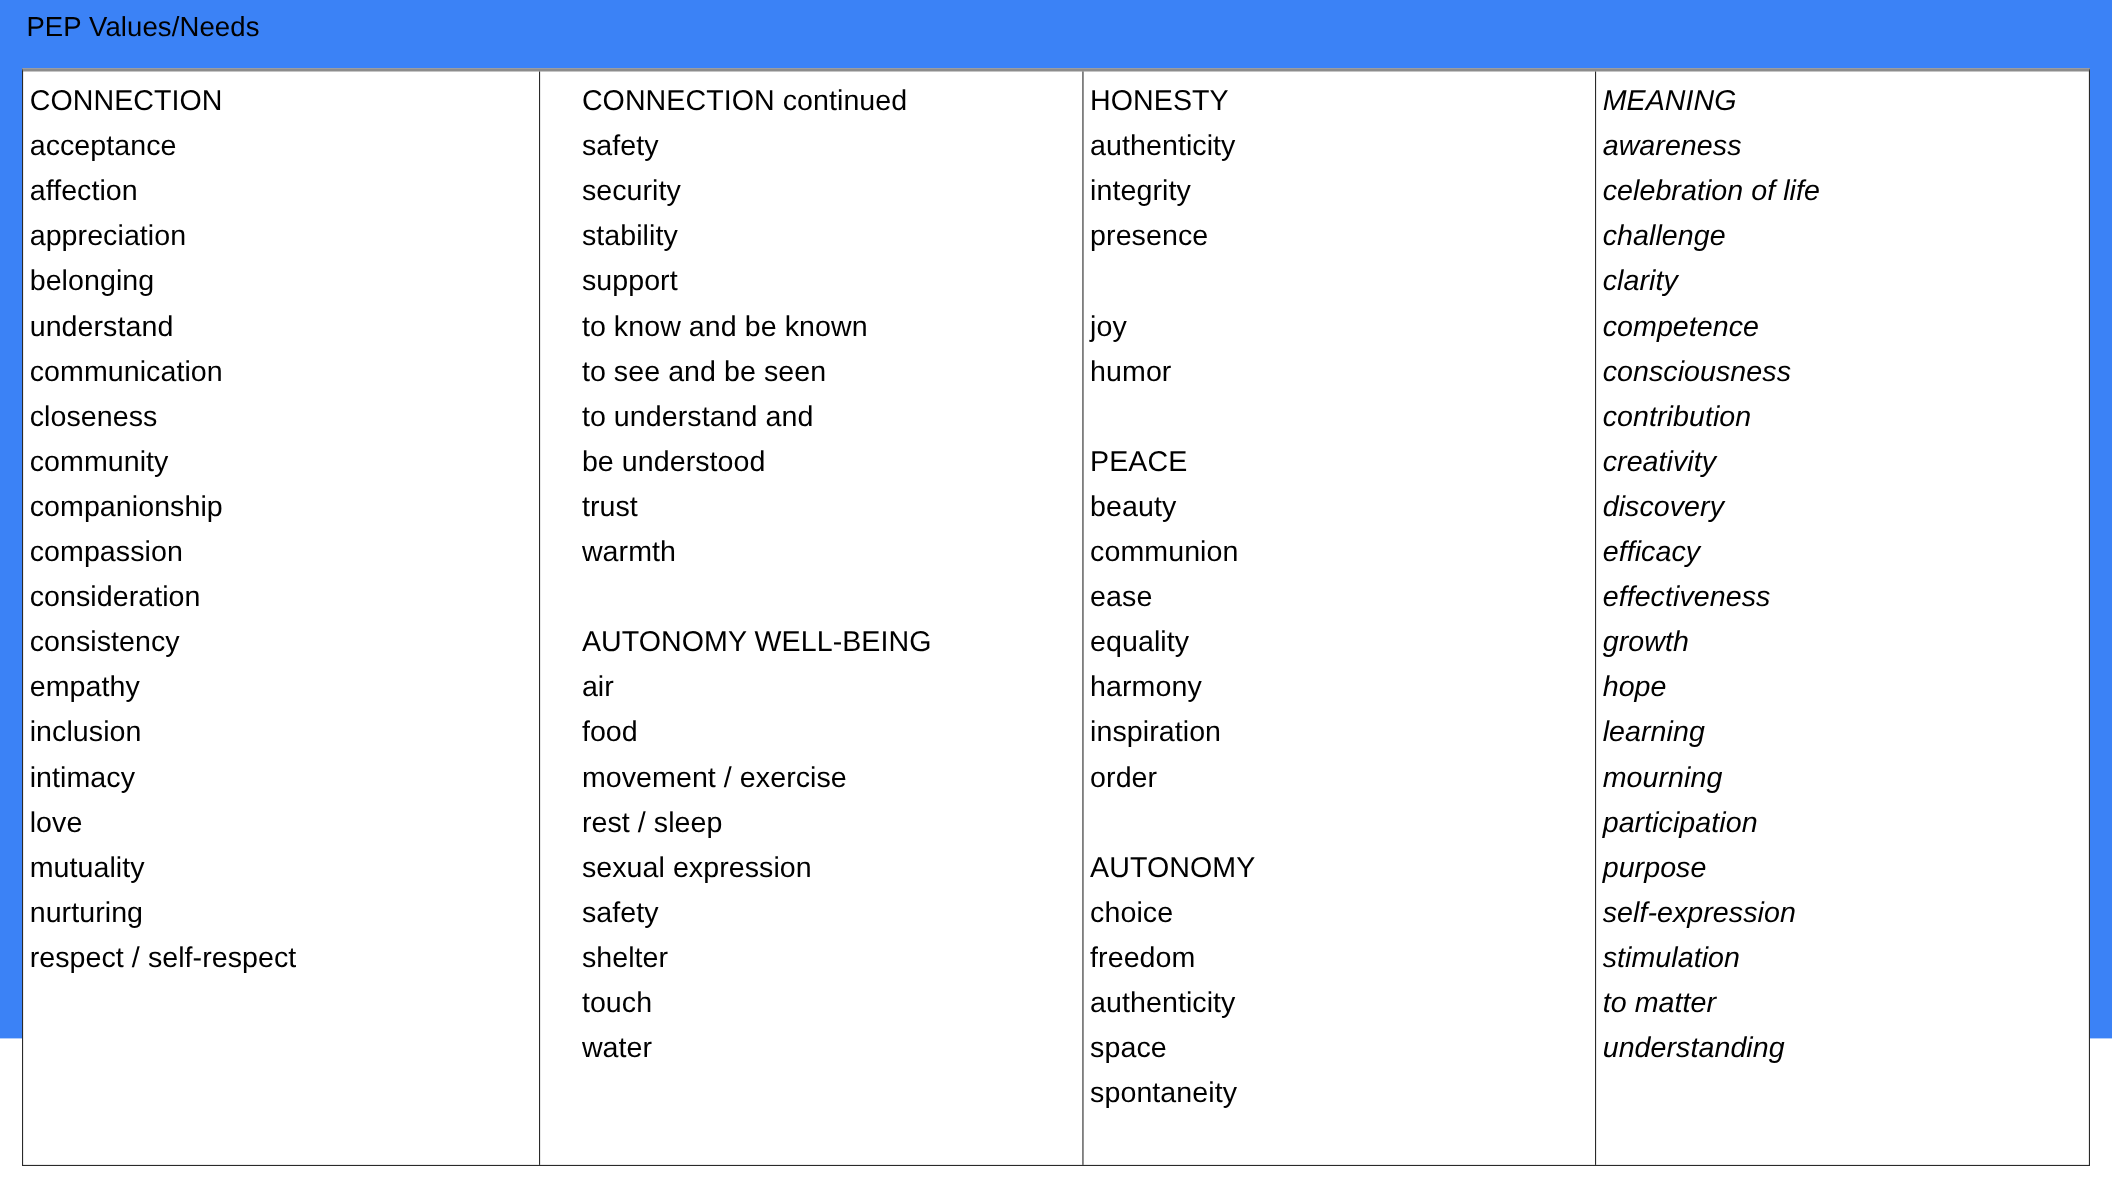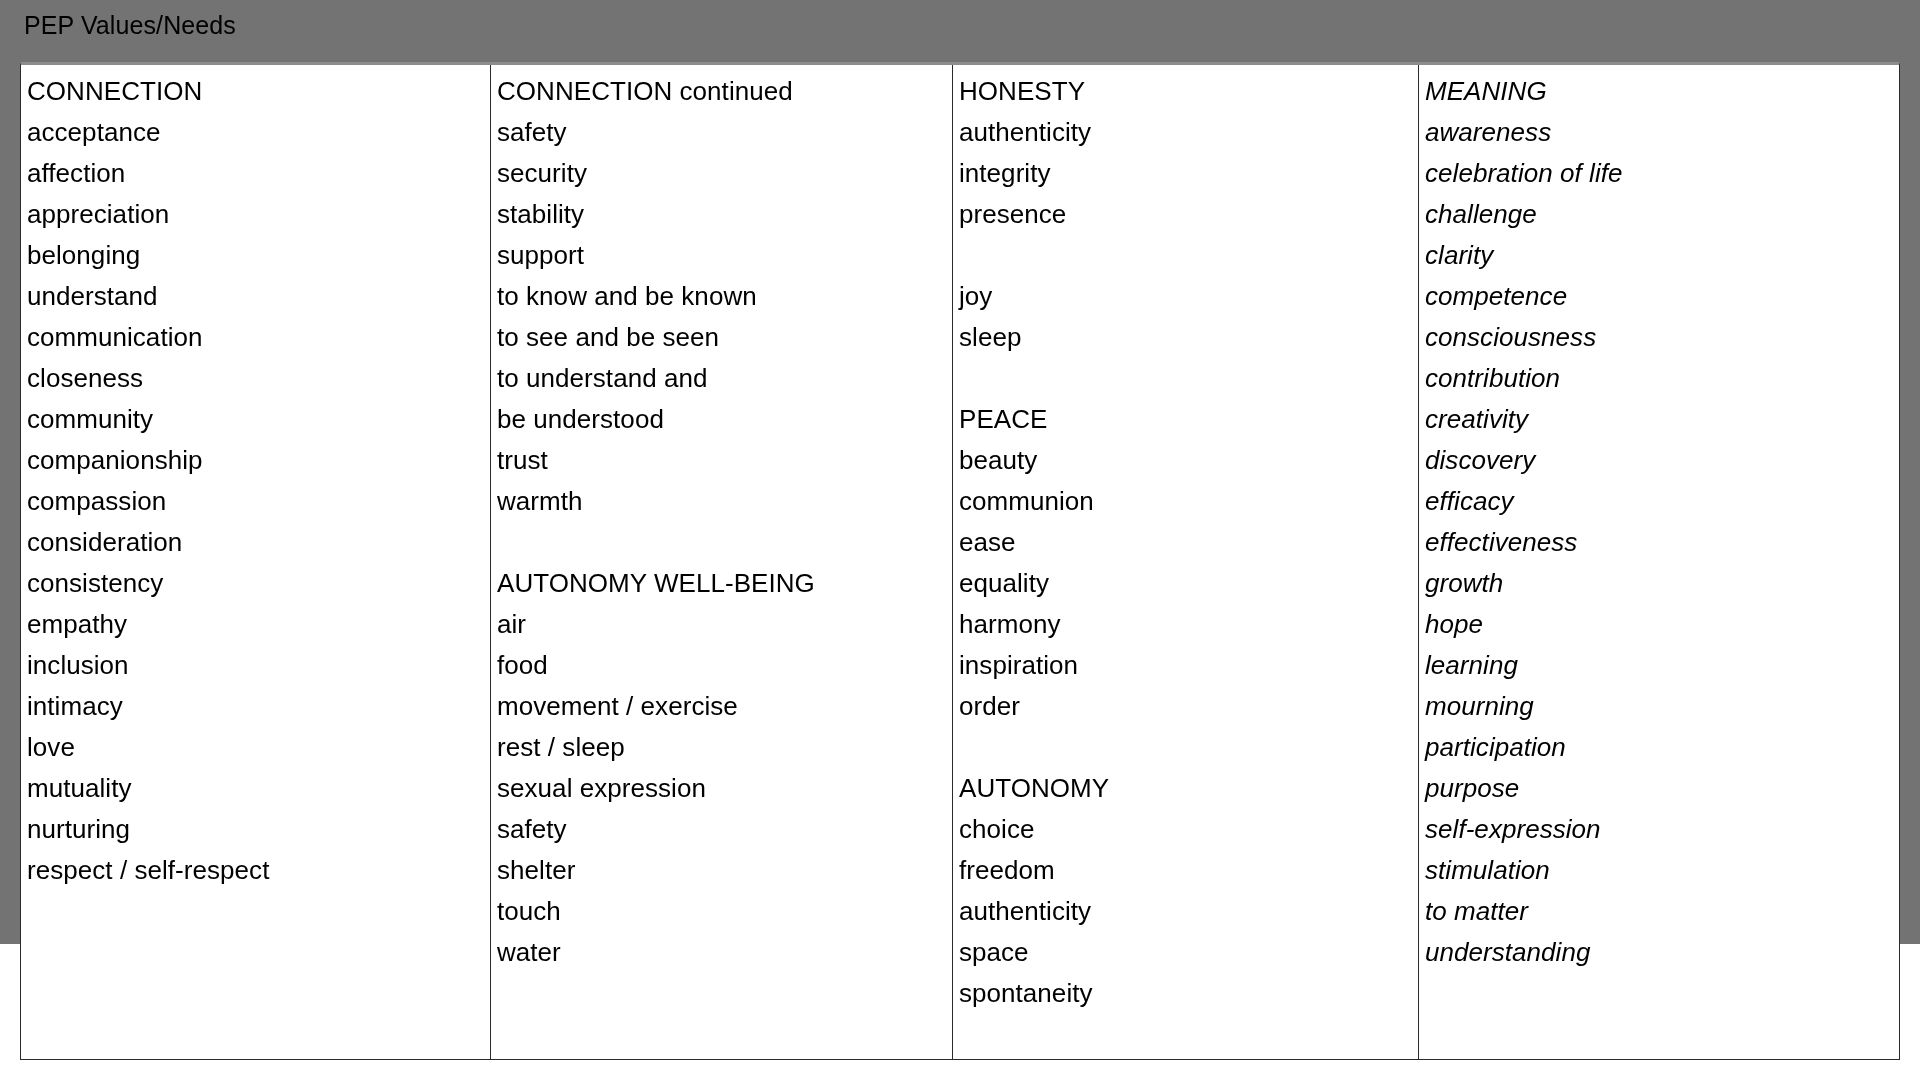--- a/index.html
+++ b/index.html
@@ -11,21 +11,21 @@
     width: 1920px;
     height: 1080px;
     font-family: "Liberation Sans", sans-serif;
     color: #000000;
     overflow: hidden;
   }
   .page {
     position: relative;
     width: 1920px;
     height: 944px;
-    background: #737373;
+    background: #3b82f6;
     box-sizing: border-box;
   }
   .page-title {
     position: absolute;
     left: 24px;
     top: 9px;
     font-size: 25px;
     line-height: 32px;
     color: #000000;
     white-space: nowrap;
@@ -46,21 +46,21 @@
     background: #ffffff;
   }
   .col {
     box-sizing: border-box;
     padding: 6px 0 0 6px;
     border-right: 1px solid #2a2a2a;
     overflow: hidden;
   }
   .col:last-child { border-right: none; font-style: italic; }
   .col-1 { width: 470px; }
-  .col-2 { width: 462px; }
+  .col-2 { width: 462px; margin-left: 32px; }
   .col-3 { width: 466px; }
   .col-4 { flex: 1 1 auto; }
 
   .entry {
     font-size: 26px;
     line-height: 41px;
     height: 41px;
     white-space: nowrap;
     color: #000000;
     letter-spacing: 0.05px;
@@ -126,21 +126,21 @@
         <div class="entry">touch</div>
         <div class="entry">water</div>
       </div>
     <div class="col col-3">
         <div class="entry heading">HONESTY</div>
         <div class="entry">authenticity</div>
         <div class="entry">integrity</div>
         <div class="entry">presence</div>
         <div class="entry spacer"></div>
         <div class="entry">joy</div>
-        <div class="entry">sleep</div>
+        <div class="entry">humor</div>
         <div class="entry spacer"></div>
         <div class="entry heading">PEACE</div>
         <div class="entry">beauty</div>
         <div class="entry">communion</div>
         <div class="entry">ease</div>
         <div class="entry">equality</div>
         <div class="entry">harmony</div>
         <div class="entry">inspiration</div>
         <div class="entry">order</div>
         <div class="entry spacer"></div>

